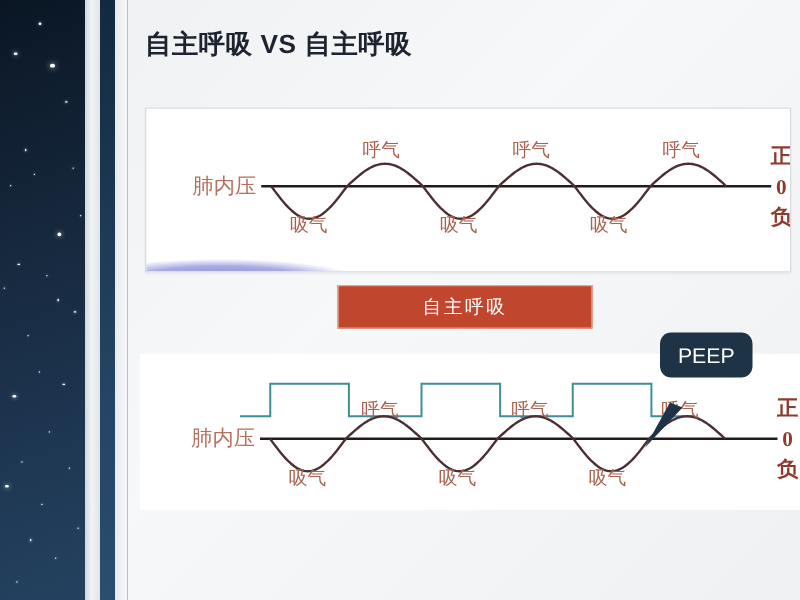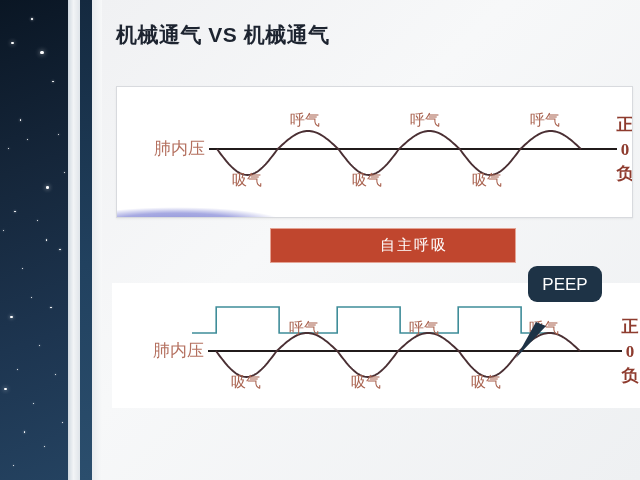--- a/index.html
+++ b/index.html
@@ -35,21 +35,21 @@
   .panel{position:absolute;background:#fff;overflow:hidden;}
   #panel1{left:14px;top:86px;width:515px;height:130px;
     border:1px solid #d8dade;box-shadow:0 1px 2px rgba(0,0,0,.06);}
   #panel1 .wavedeco{position:absolute;left:0;bottom:0;width:230px;height:16px;
     background:radial-gradient(ellipse 150px 22px at 60px 22px,#8b8fd8 0%,#a7aae2 45%,rgba(255,255,255,0) 72%);}
   #panel2{left:10px;top:283px;width:528px;height:125px;}
 
   
   .cta{position:absolute;height:33px;width:202px;left:168px;
     display:flex;align-items:center;justify-content:center;
-    font-size:15px;color:#fff;letter-spacing:2px;padding-left:42px;}
+    font-size:15px;color:#fff;letter-spacing:2px;}
   #btn-spont{top:228px;background:#c0462e;border:1px solid #e4a394;}
   #btn-mech{top:428px;background:#3ba3c4;border:1px solid #9aa3ad;}
 
   
   .chart{position:absolute;left:0;top:0;width:100%;height:100%;}
   text.lbl{font-family:"Liberation Serif","DejaVu Serif",serif;}
 </style>
 </head>
 <body>
 
@@ -84,21 +84,21 @@
       <div class="star" style="left: 62.06px; top: 421.9px; width: 1px; height: 1px; box-shadow: rgba(255, 255, 255, 0.85) 0px 0px 1.6px;"></div>
       <div class="star" style="left: 2.65px; top: 229.65px; width: 1.5px; height: 1.5px; box-shadow: rgba(255, 255, 255, 0.85) 0px 0px 2.4px;"></div>
       <div class="star" style="left: 64.05px; top: 172.25px; width: 1.1px; height: 1.1px; box-shadow: rgba(255, 255, 255, 0.85) 0px 0px 1.76px;"></div>
     </div>
   <div class="band" id="gap1"></div>
   <div class="band" id="sky2"></div>
   <div class="band" id="gap2"></div>
 
   <div id="content">
 
-    <div id="page-title">机械通气 VS 机械通气</div>
+    <div id="page-title">自主呼吸 VS 自主呼吸</div>
 
     <div class="panel" id="panel1">
       <svg class="chart" id="svg1" viewBox="0 0 515 130" preserveAspectRatio="none">
           <line x1="92" y1="62" x2="500" y2="62" stroke="#211b1b" stroke-width="2"></line>
           <path d="M100.00 62.00 L101.52 64.04 L103.03 66.07 L104.55 68.07 L106.07 70.03 L107.58 71.95 L109.10 73.80 L110.62 75.58 L112.13 77.28 L113.65 78.89 L115.17 80.38 L116.68 81.77 L118.20 83.03 L119.72 84.17 L121.23 85.17 L122.75 86.02 L124.27 86.73 L125.78 87.28 L127.30 87.68 L128.82 87.92 L130.33 88.00 L131.85 87.92 L133.37 87.68 L134.88 87.28 L136.40 86.73 L137.92 86.02 L139.43 85.17 L140.95 84.17 L142.47 83.03 L143.98 81.77 L145.50 80.38 L147.02 78.89 L148.53 77.28 L150.05 75.58 L151.57 73.80 L153.08 71.95 L154.60 70.03 L156.12 68.07 L157.63 66.07 L159.15 64.04 L160.67 62.00 L162.18 60.59 L163.70 59.18 L165.22 57.80 L166.73 56.44 L168.25 55.11 L169.77 53.83 L171.28 52.60 L172.80 51.42 L174.32 50.31 L175.83 49.27 L177.35 48.31 L178.87 47.44 L180.38 46.65 L181.90 45.96 L183.42 45.37 L184.93 44.88 L186.45 44.50 L187.97 44.22 L189.48 44.06 L191.00 44.00 L192.52 44.06 L194.03 44.22 L195.55 44.50 L197.07 44.88 L198.58 45.37 L200.10 45.96 L201.62 46.65 L203.13 47.44 L204.65 48.31 L206.17 49.27 L207.68 50.31 L209.20 51.42 L210.72 52.60 L212.23 53.83 L213.75 55.11 L215.27 56.44 L216.78 57.80 L218.30 59.18 L219.82 60.59 L221.33 62.00 L222.85 64.04 L224.37 66.07 L225.88 68.07 L227.40 70.03 L228.92 71.95 L230.43 73.80 L231.95 75.58 L233.47 77.28 L234.98 78.89 L236.50 80.38 L238.02 81.77 L239.53 83.03 L241.05 84.17 L242.57 85.17 L244.08 86.02 L245.60 86.73 L247.12 87.28 L248.63 87.68 L250.15 87.92 L251.67 88.00 L253.18 87.92 L254.70 87.68 L256.22 87.28 L257.73 86.73 L259.25 86.02 L260.77 85.17 L262.28 84.17 L263.80 83.03 L265.32 81.77 L266.83 80.38 L268.35 78.89 L269.87 77.28 L271.38 75.58 L272.90 73.80 L274.42 71.95 L275.93 70.03 L277.45 68.07 L278.97 66.07 L280.48 64.04 L282.00 62.00 L283.52 60.59 L285.03 59.18 L286.55 57.80 L288.07 56.44 L289.58 55.11 L291.10 53.83 L292.62 52.60 L294.13 51.42 L295.65 50.31 L297.17 49.27 L298.68 48.31 L300.20 47.44 L301.72 46.65 L303.23 45.96 L304.75 45.37 L306.27 44.88 L307.78 44.50 L309.30 44.22 L310.82 44.06 L312.33 44.00 L313.85 44.06 L315.37 44.22 L316.88 44.50 L318.40 44.88 L319.92 45.37 L321.43 45.96 L322.95 46.65 L324.47 47.44 L325.98 48.31 L327.50 49.27 L329.02 50.31 L330.53 51.42 L332.05 52.60 L333.57 53.83 L335.08 55.11 L336.60 56.44 L338.12 57.80 L339.63 59.18 L341.15 60.59 L342.67 62.00 L344.18 64.04 L345.70 66.07 L347.22 68.07 L348.73 70.03 L350.25 71.95 L351.77 73.80 L353.28 75.58 L354.80 77.28 L356.32 78.89 L357.83 80.38 L359.35 81.77 L360.87 83.03 L362.38 84.17 L363.90 85.17 L365.42 86.02 L366.93 86.73 L368.45 87.28 L369.97 87.68 L371.48 87.92 L373.00 88.00 L374.52 87.92 L376.03 87.68 L377.55 87.28 L379.07 86.73 L380.58 86.02 L382.10 85.17 L383.62 84.17 L385.13 83.03 L386.65 81.77 L388.17 80.38 L389.68 78.89 L391.20 77.28 L392.72 75.58 L394.23 73.80 L395.75 71.95 L397.27 70.03 L398.78 68.07 L400.30 66.07 L401.82 64.04 L403.33 62.00 L404.85 60.59 L406.37 59.18 L407.88 57.80 L409.40 56.44 L410.92 55.11 L412.43 53.83 L413.95 52.60 L415.47 51.42 L416.98 50.31 L418.50 49.27 L420.02 48.31 L421.53 47.44 L423.05 46.65 L424.57 45.96 L426.08 45.37 L427.60 44.88 L429.12 44.50 L430.63 44.22 L432.15 44.06 L433.67 44.00 L435.18 44.06 L436.70 44.22 L438.22 44.50 L439.73 44.88 L441.25 45.37 L442.77 45.96 L444.28 46.65 L445.80 47.44 L447.32 48.31 L448.83 49.27 L450.35 50.31 L451.87 51.42 L453.38 52.60 L454.90 53.83 L456.42 55.11 L457.93 56.44 L459.45 57.80 L460.97 59.18 L462.48 60.59 L464.00 62.00" fill="none" stroke="#4a2f33" stroke-width="1.9" stroke-linejoin="round"></path>
           <text x="88" y="67" text-anchor="end" font-size="17" fill="#b4705f" class="lbl">肺内压</text>
           <text x="508" y="43" text-anchor="middle" font-size="17" fill="#8e3b2e" class="lbl" font-weight="bold">正</text>
           <text x="508" y="68" text-anchor="middle" font-size="17" fill="#8e3b2e" class="lbl" font-weight="bold">0</text>
           <text x="508" y="92" text-anchor="middle" font-size="17" fill="#8e3b2e" class="lbl" font-weight="bold">负</text>
           <text x="188" y="38" text-anchor="middle" font-size="15" fill="#a9624f" class="lbl">呼气</text>

